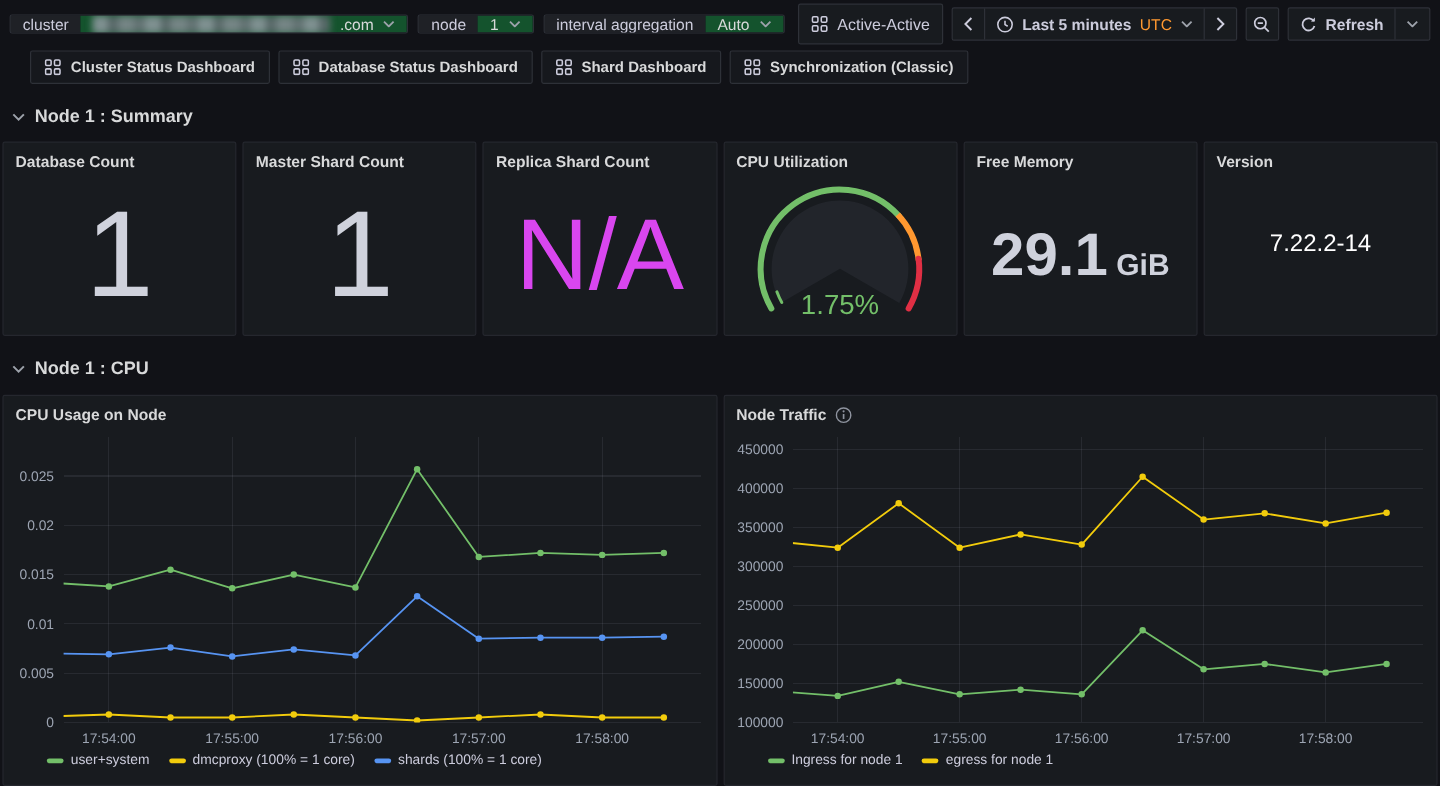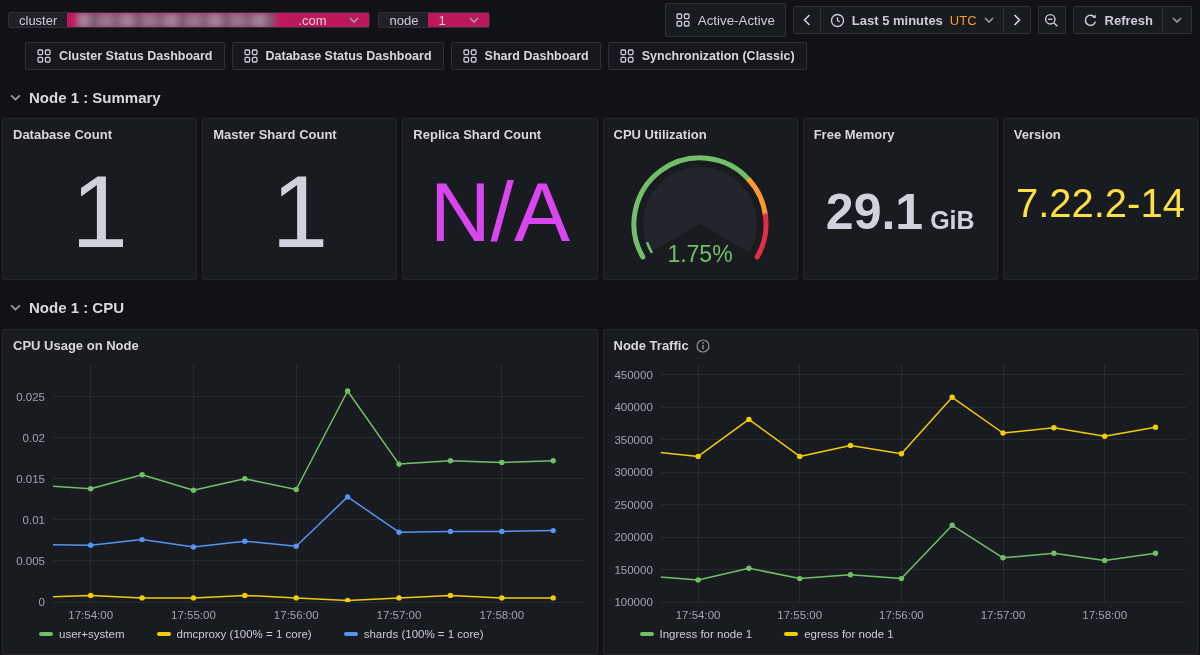--- a/index.html
+++ b/index.html
@@ -7,21 +7,21 @@
   body {
     background:#111217;
     color:#ccccdc;
     font-family:"Liberation Sans","DejaVu Sans",sans-serif;
     font-size:13px;
   }
   
   .topbar { display:flex; align-items:center; padding:6px 8px 0 8px; gap:8px; height:34px; }
   .var-ctl { display:flex; align-items:stretch; height:16px; border:1px solid #2e3138; border-radius:2px; overflow:hidden; }
   .var-label { display:flex; align-items:center; padding:0 10px; background:#1f2126; color:#ccccdc; font-weight:500; white-space:nowrap; }
-  .var-value { display:flex; align-items:center; gap:23px; padding:0 10px; background:#be185d; color:#d8d9da; font-weight:500; white-space:nowrap; }
+  .var-value { display:flex; align-items:center; gap:8px; padding:0 10px; background:#14532d; color:#d8d9da; font-weight:500; white-space:nowrap; }
   .redacted { width:198px; height:15px; border-radius:2px; filter:blur(3px); opacity:.8;
     background:repeating-linear-gradient(90deg,#9aa0aa 0 13px,#686c76 13px 21px,#8d919b 21px 35px,#757983 35px 44px); }
   .right-group { margin-left:auto; display:flex; align-items:center; gap:7px; }
   .btn { display:flex; align-items:center; gap:8px; height:28px; padding:16px 10px; background:#181b1f;
     border:1px solid #2e3138; border-radius:2px; color:#ccccdc; font-weight:500; cursor:pointer; white-space:nowrap; }
   .seg-group { display:flex; align-items:stretch; height:28px; border:1px solid #2e3138; border-radius:2px; background:#181b1f; }
   .seg { display:flex; align-items:center; gap:7px; padding:0 9px; border-left:1px solid #2e3138; cursor:pointer; }
   .seg:first-child { border-left:none; }
   .tz { color:#ff9830; font-weight:500; }
   .icon-btn { width:28px; justify-content:center; padding:0; }
@@ -36,31 +36,31 @@
   .stats-grid { display:grid; grid-template-columns:repeat(6,1fr); gap:5px; padding:0 2px; margin-top:10px; height:162px; }
   .charts-grid { display:grid; grid-template-columns:1fr 1fr; gap:5px; padding:0 2px; margin-top:11px; height:326px; }
   .panel { background:#181b1f; border:1px solid #25272e; border-radius:2px; position:relative; overflow:hidden; }
   .panel-title { display:flex; align-items:center; gap:7px; padding:8px 10px 4px 10px; font-size:13px; font-weight:600; color:#d8d9da; cursor:pointer; }
   .stat-center { position:absolute; left:0; right:0; top:26px; bottom:0; display:flex; align-items:center; justify-content:center; }
   .stat-big { font-size:102px; font-weight:500; color:#cfd2dc; line-height:1; }
   .stat-na { font-size:84px; font-weight:500; color:#d946ef; line-height:1; }
   .mem-wrap { display:flex; align-items:baseline; gap:7px; color:#cfd2dc; }
   .mem-val { font-size:50px; font-weight:600; line-height:1; }
   .mem-unit { font-size:25px; font-weight:600; }
-  .version-val { font-size:40px; font-weight:500; color:#fde047; margin-top:-18px; }
+  .version-val { font-size:20px; font-weight:500; color:#ffffff; margin-top:-18px; }
   .gauge-wrap { position:absolute; left:0; right:0; top:24px; bottom:0; display:flex; align-items:center; justify-content:center; }
   .gauge-value { font-size:23px; fill:#73bf69; font-weight:400; text-anchor:middle; font-family:"Liberation Sans",sans-serif; }
   
   .chart-body { position:absolute; left:0; right:0; top:28px; bottom:0; display:flex; flex-direction:column; }
   .chart-svg { flex:0 0 auto; }
   .grid-line { stroke:rgba(204,204,220,0.09); stroke-width:1; shape-rendering:crispEdges; }
   .tick { fill:#9da5b3; font-size:11.5px; font-family:"Liberation Sans",sans-serif; }
   .ty { text-anchor:end; }
   .tx { text-anchor:middle; }
-  .legend { display:flex; align-items:center; gap:32px; padding:4px 10px 0 36px; font-size:11.5px; color:#ccccdc; }
+  .legend { display:flex; align-items:center; gap:16px; padding:4px 10px 0 36px; font-size:11.5px; color:#ccccdc; }
   .legend-item { display:flex; align-items:center; gap:6px; cursor:pointer; }
   .swatch { width:14px; height:4px; border-radius:2px; display:inline-block; }
   .chev { flex:0 0 auto; }
 </style>
 </head>
 <body>
 
 <div class="topbar">
   <div class="var-ctl">
     <span class="var-label">cluster</span>
@@ -69,20 +69,29 @@
       <span>.com</span>
       <svg class="chev" width="10" height="6" viewBox="0 0 10 6">
           <path d="M1 1l4 4 4-4" fill="none" stroke="#9da2ab" stroke-width="1.5"></path>
         </svg>
     </span>
   </div>
   <div class="var-ctl">
     <span class="var-label">node</span>
     <span class="var-value">
       <span>1</span>
+      <svg class="chev" width="10" height="6" viewBox="0 0 10 6">
+          <path d="M1 1l4 4 4-4" fill="none" stroke="#9da2ab" stroke-width="1.5"></path>
+        </svg>
+    </span>
+  </div>
+  <div class="var-ctl">
+    <span class="var-label">interval aggregation</span>
+    <span class="var-value">
+      <span>Auto</span>
       <svg class="chev" width="10" height="6" viewBox="0 0 10 6">
           <path d="M1 1l4 4 4-4" fill="none" stroke="#9da2ab" stroke-width="1.5"></path>
         </svg>
     </span>
   </div>
 
   <div class="right-group">
     <button class="btn">
       <svg width="14" height="14" viewBox="0 0 14 14">
           <g fill="none" stroke="#ccccdc" stroke-width="1.3">

